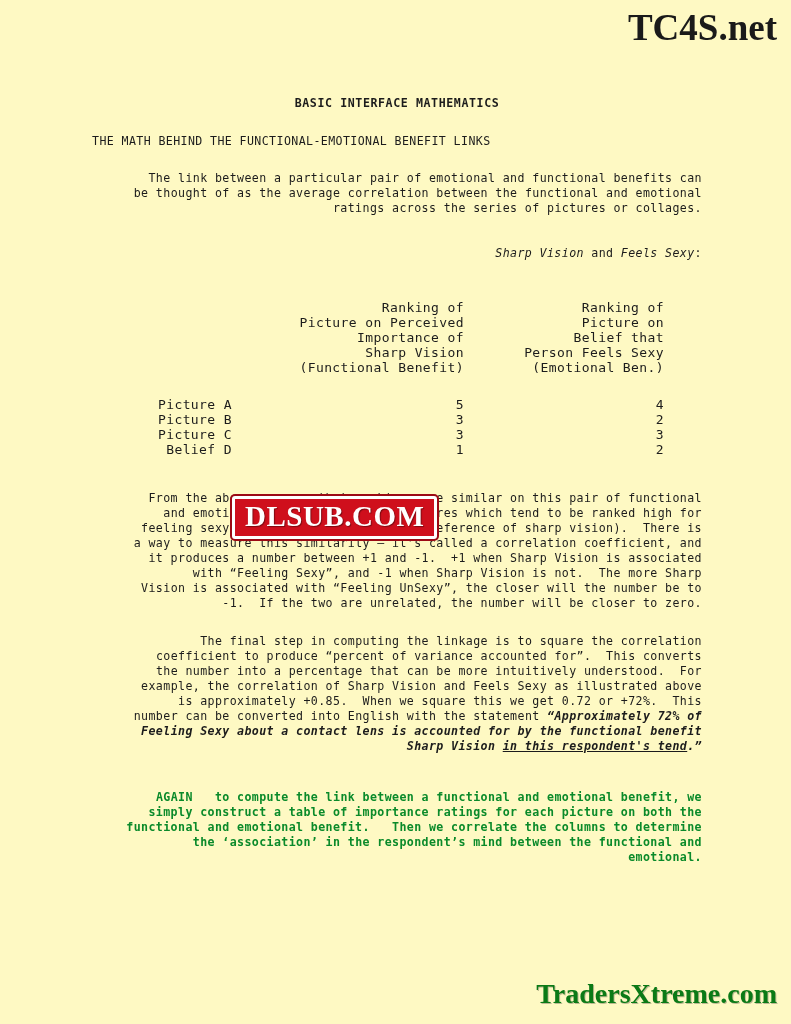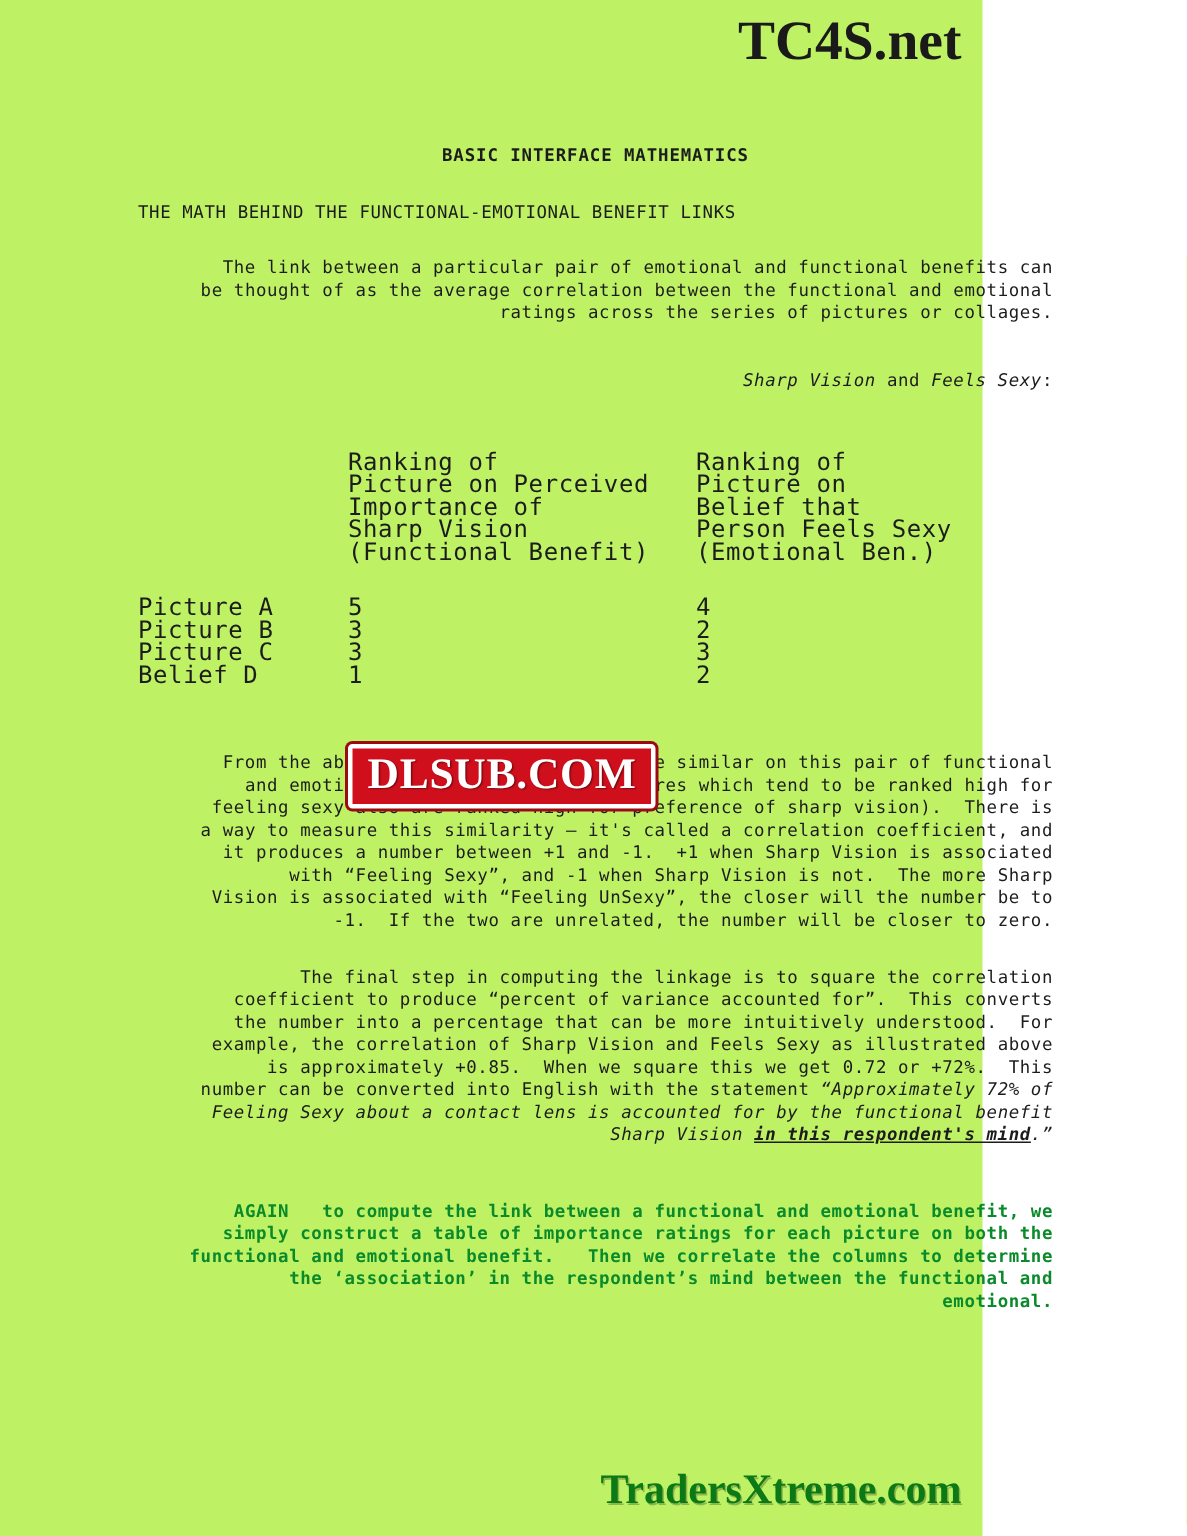--- a/index.html
+++ b/index.html
@@ -9,23 +9,23 @@
   }
   body {
     width: 791px;
     height: 1024px;
     position: relative;
     font-family: "DejaVu Sans Mono", monospace;
     overflow: hidden;
   }
   .page {
     position: relative;
-    width: 655px;
+    width: 791px;
     height: 1024px;
-    background: #bef264;
+    background: #fef9c3;
   }
 
   
   .wm-top {
     position: absolute;
     top: 6px;
     right: 14px;
     font-family: "Liberation Serif", serif;
     font-size: 37px;
     font-weight: bold;
@@ -81,33 +81,34 @@
   p {
     margin: 0 0 15px 0;
     white-space: pre-wrap;
     text-align: right;
   }
   .subtitle {
     margin: 0 0 22px 0;
   }
 
   .italic { font-style: italic; }
-  .bolditalic { font-weight: normal; font-style: italic; }
+  .bolditalic { font-weight: bold; font-style: italic; }
   .bolditalic-u { font-weight: bold; font-style: italic; text-decoration: underline; }
   .green {
     color: #0a8a2a;
     font-weight: bold;
   }
 
   
   table.ranktable {
     border-collapse: collapse;
-    margin: 6px 0 14px 0;
-    font-size: 16px;
+    margin: 6px 0 4px 0;
+    font-size: 13px;
     line-height: 15px;
+    text-align: right;
   }
   table.ranktable td {
     padding: 0;
     vertical-align: top;
     white-space: pre;
   }
   .col-label { width: 140px; }
   .col-a { width: 232px; }
   .col-b { width: 200px; }
   .hdrrow td { padding-bottom: 0; }
@@ -198,21 +199,21 @@
 Vision is associated with “Feeling UnSexy”, the closer will the number be to
 -1.  If the two are unrelated, the number will be closer to zero.</p>
 
     <div style="height:8px"></div>
 
     <p><span>The final step in computing the linkage is to square the correlation
 coefficient to produce “percent of variance accounted for”.  This converts
 the number into a percentage that can be more intuitively understood.  For
 example, the correlation of Sharp Vision and Feels Sexy as illustrated above
 is approximately +0.85.  When we square this we get 0.72 or +72%.  This
-number can be converted into English with the statement </span><span class="bolditalic">“Approximately 72% of</span><br><span class="bolditalic">Feeling Sexy about a contact lens is accounted for by the functional benefit</span><br><span class="bolditalic">Sharp Vision </span><span class="bolditalic-u">in this respondent's mind</span><span class="bolditalic">.”</span></p>
+number can be converted into English with the statement </span><span class="bolditalic">“Approximately 72% of</span><br><span class="bolditalic">Feeling Sexy about a contact lens is accounted for by the functional benefit</span><br><span class="bolditalic">Sharp Vision </span><span class="bolditalic-u">in this respondent's tend</span><span class="bolditalic">.”</span></p>
 
     <div style="height:8px"></div>
 
 
     <div style="height:13px"></div>
 
     <p class="green">AGAIN   to compute the link between a functional and emotional benefit, we
 simply construct a table of importance ratings for each picture on both the
 functional and emotional benefit.   Then we correlate the columns to determine
 the ‘association’ in the respondent’s mind between the functional and

